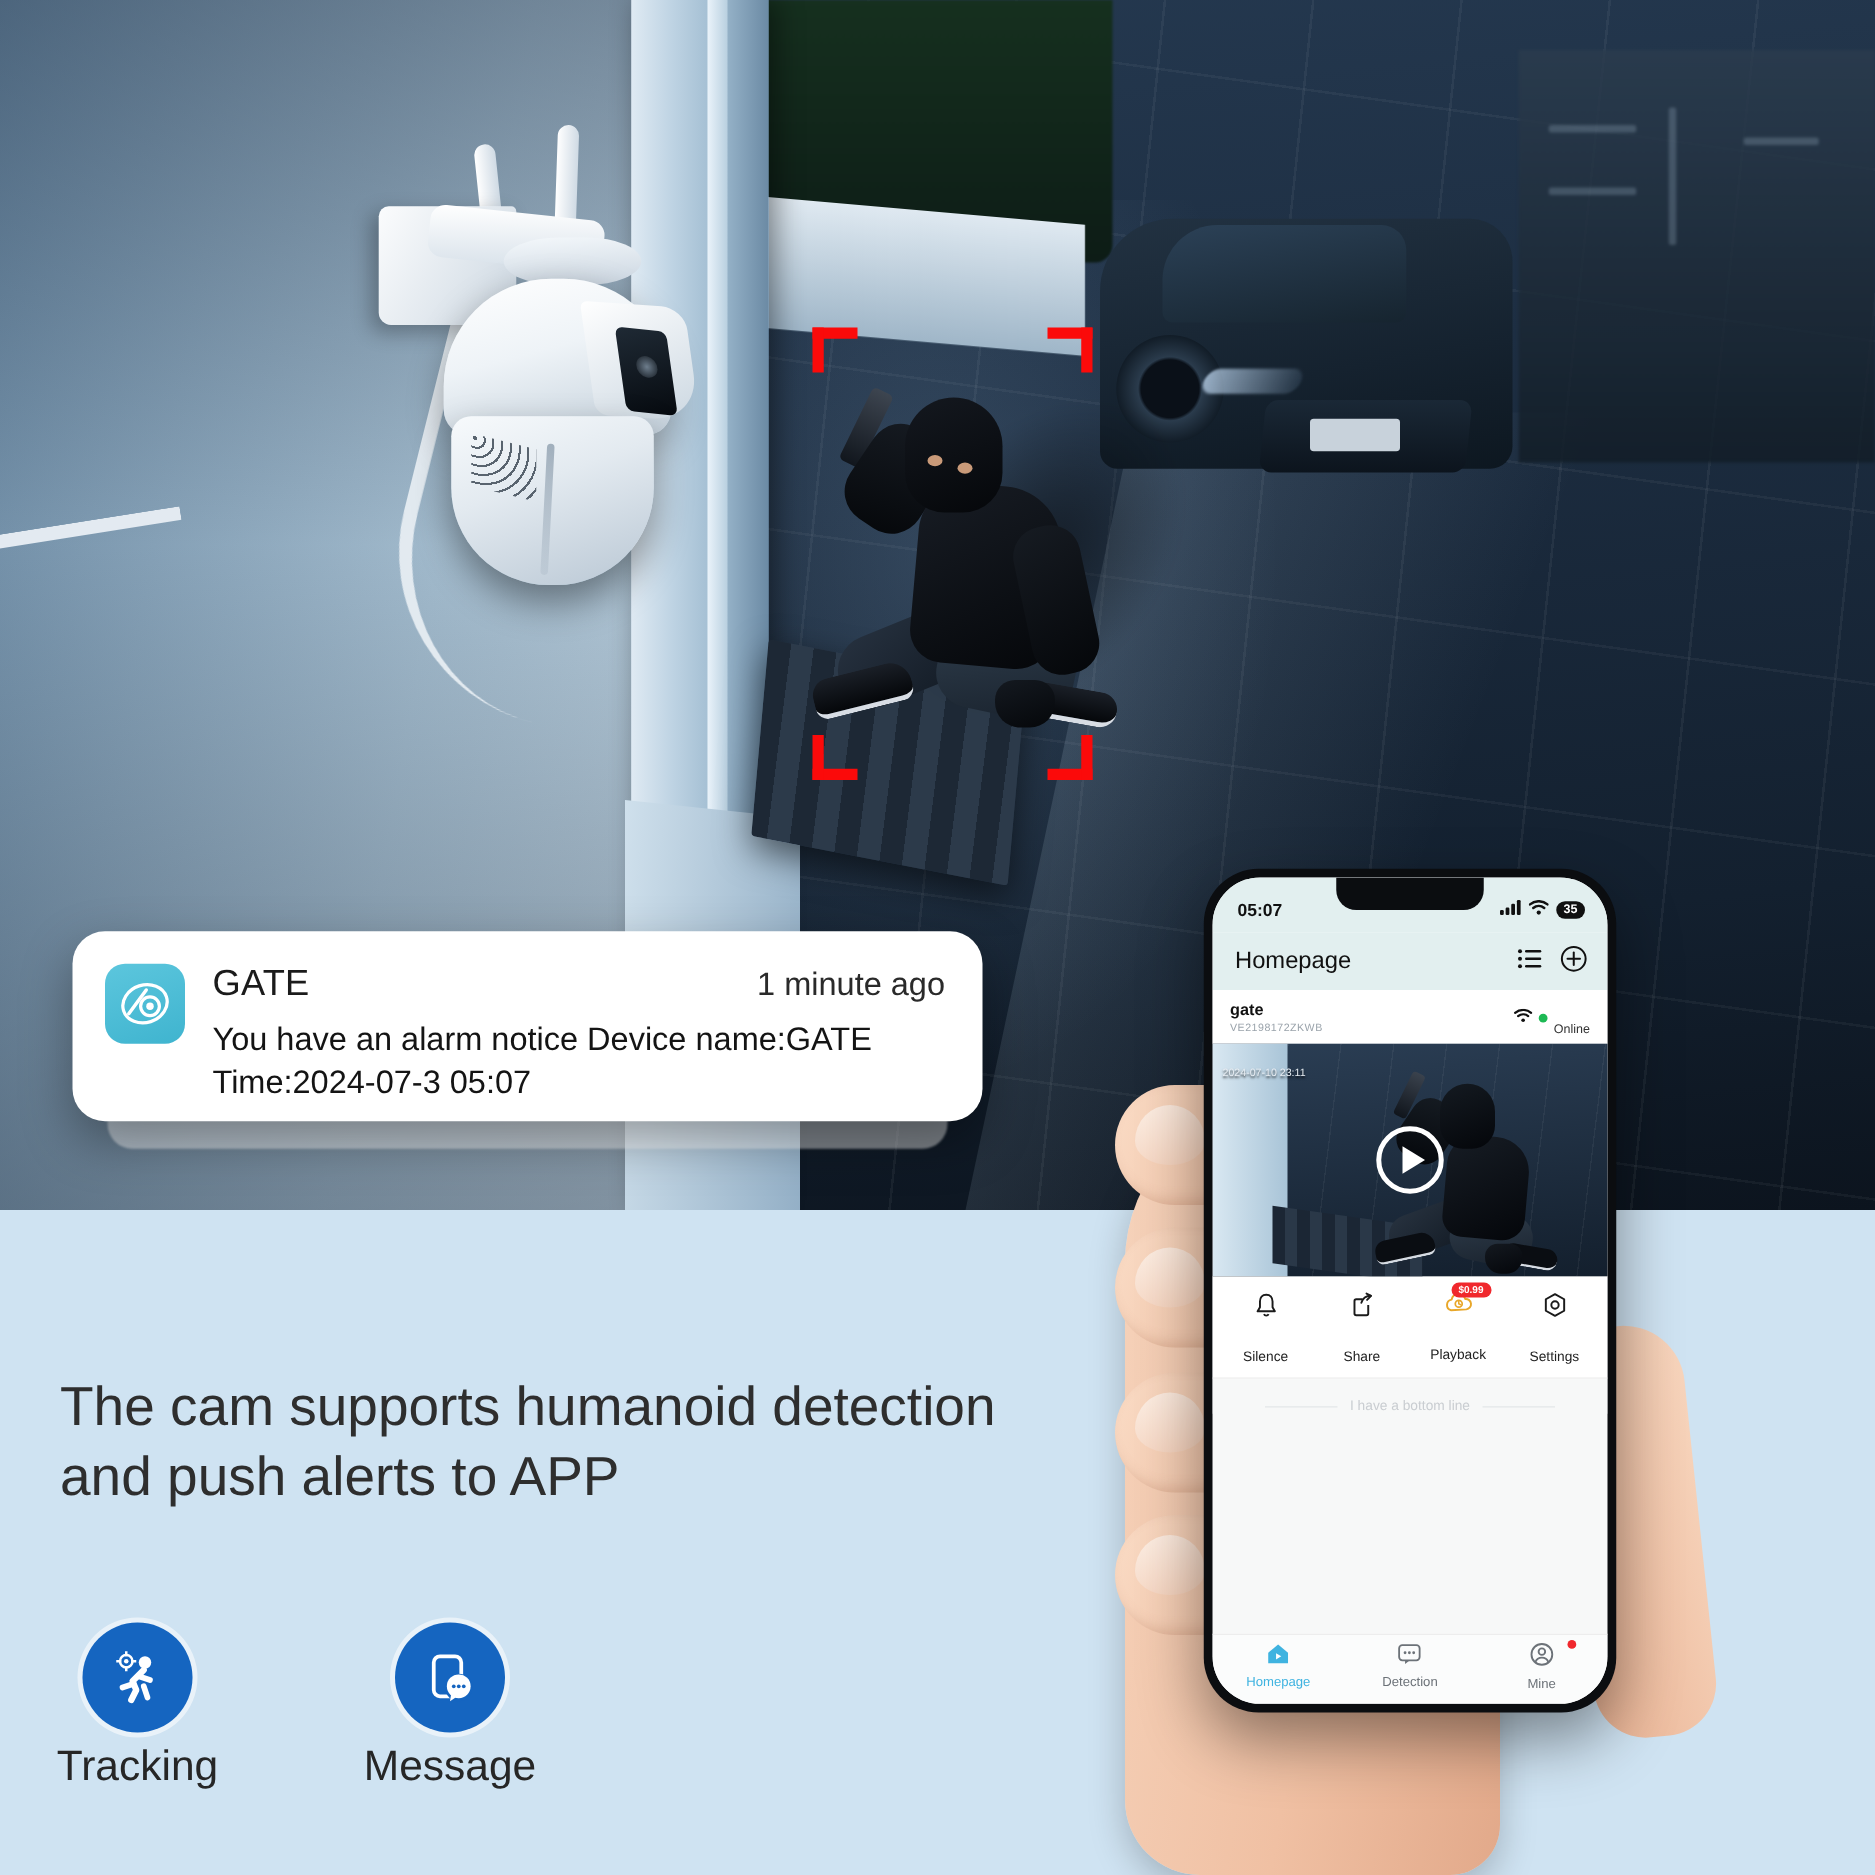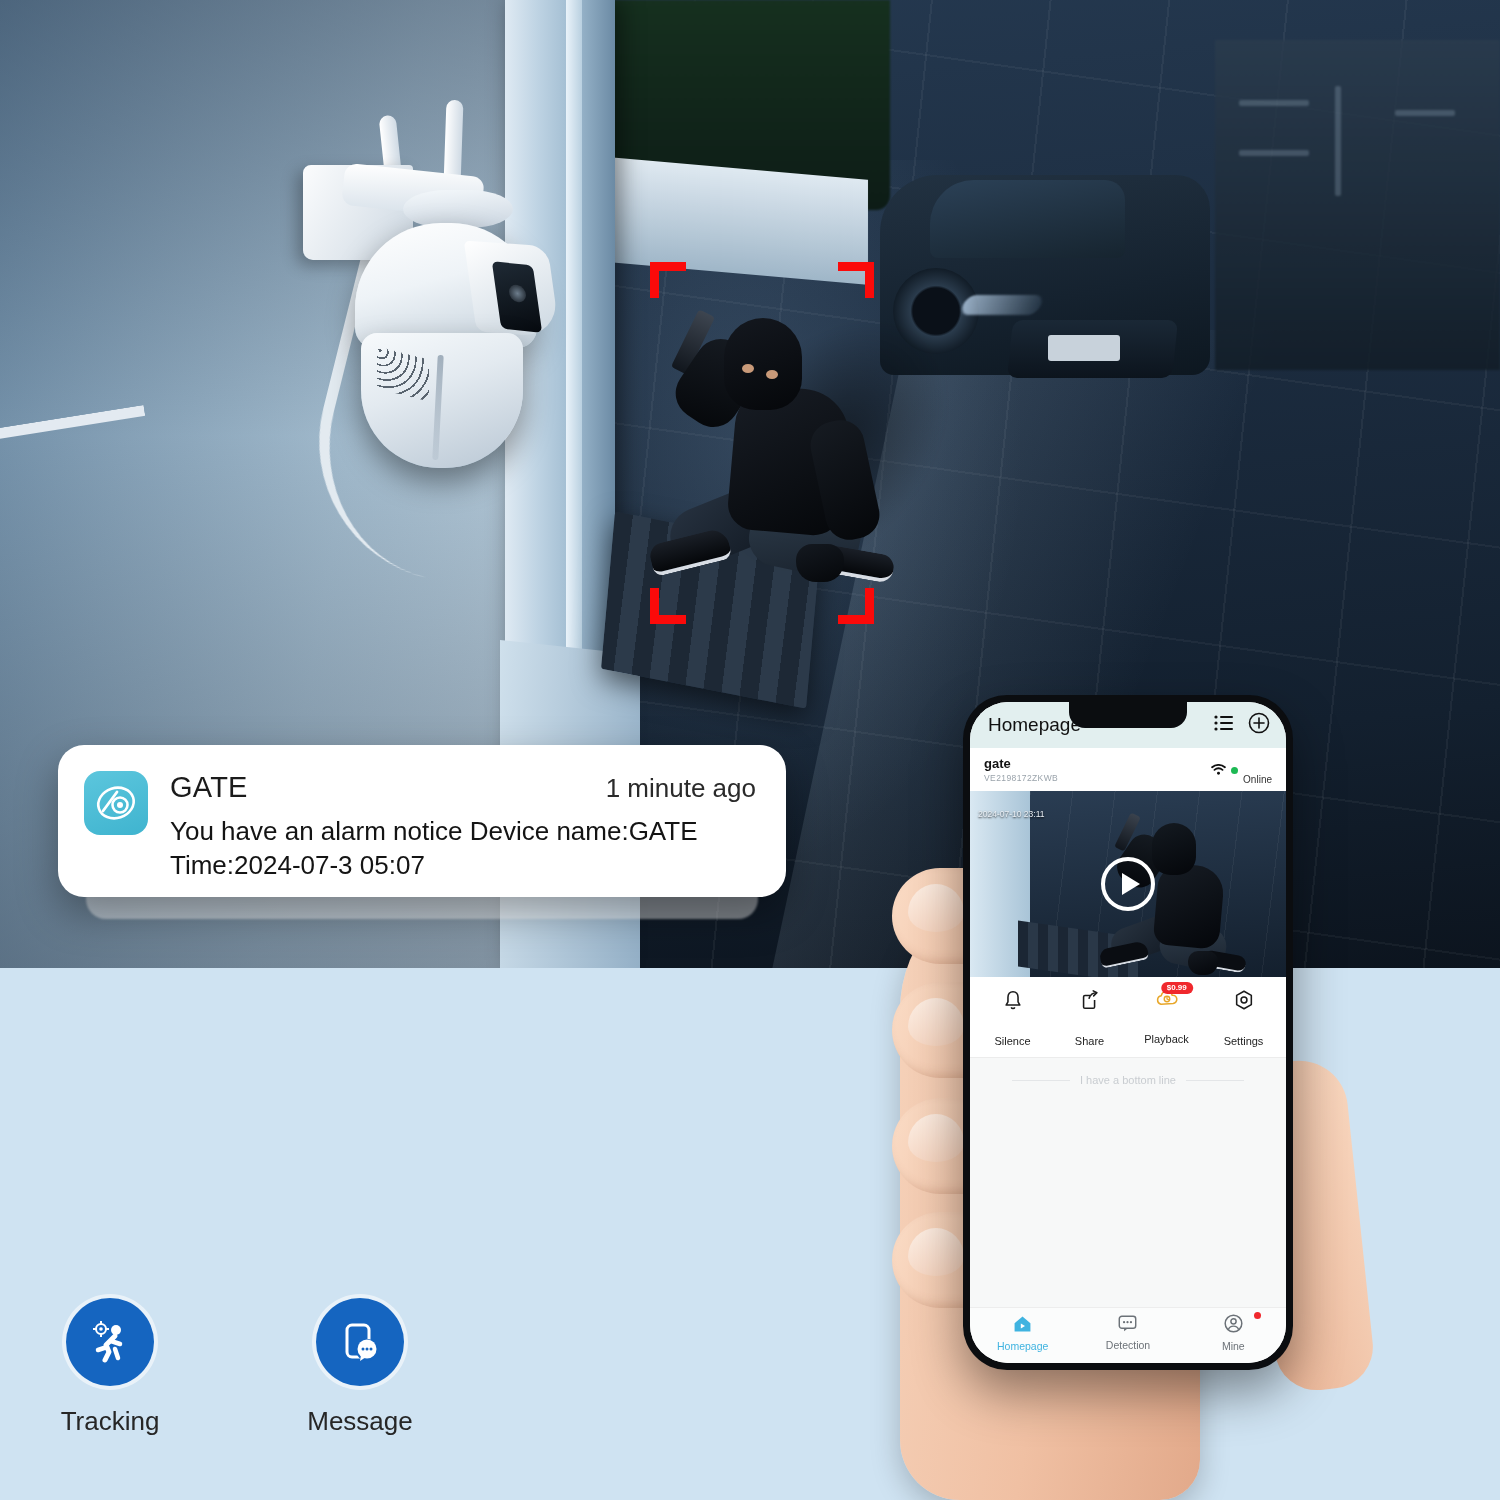--- a/index.html
+++ b/index.html
@@ -318,21 +318,21 @@
   }
 
   
   .features { position:absolute; left:40px; top:1298px; display:flex; gap:110px; }
   .feature { width:140px; text-align:center; }
   .feature-circle {
     width:88px; height:88px; border-radius:50%; margin:0 auto;
     background:#1565c0; display:flex; align-items:center; justify-content:center;
     box-shadow: 0 0 0 4px rgba(255,255,255,.55);
   }
-  .feature-label { margin-top:20px; font-size:26px; color:#262626; }
+  .feature-label { margin-top:8px; font-size:34px; color:#262626; }
 
   
   .hand {
     position:absolute; left:880px; top:760px; width:480px; height:740px; z-index:7;
   }
   .palm {
     position:absolute; left:20px; top:120px; width:300px; height:620px;
     background: linear-gradient(100deg,#f6d3bb,#f0c0a3 55%,#e2a98a);
     border-radius: 130px 60px 40px 60px;
     box-shadow: 0 10px 30px rgba(0,0,0,.22);
@@ -582,20 +582,21 @@
         <span class="notif-app">GATE</span>
         <span class="notif-time">1 minute ago</span>
       </div>
       <div class="notif-msg">You have an alarm notice Device name:GATE Time:2024-07-3 05:07</div>
     </div>
   </div>
 
   <div class="lower"></div>
 
 
+  <div class="subtitle">The cam supports humanoid detection and push alerts to APP</div>
 
   <div class="features">
     <div class="feature">
       <div class="feature-circle">
         <svg width="50" height="50" viewBox="0 0 50 50">
           <circle cx="16" cy="12" r="5" fill="none" stroke="#fff" stroke-width="2"></circle>
           <line x1="16" y1="4" x2="16" y2="8" stroke="#fff" stroke-width="2"></line>
           <line x1="16" y1="16" x2="16" y2="20" stroke="#fff" stroke-width="2"></line>
           <line x1="8" y1="12" x2="12" y2="12" stroke="#fff" stroke-width="2"></line>
           <line x1="20" y1="12" x2="24" y2="12" stroke="#fff" stroke-width="2"></line>
@@ -639,20 +640,41 @@
     <div class="finger" style="top:452px;">
         <div class="nail"></div>
       </div>
     <div class="thumb"></div>
   </div>
 
   <div class="phone">
     <div class="screen">
       <div class="notch"></div>
 
+      <div class="statusbar">
+        <span class="st-time">05:07</span>
+        <span class="st-right">
+          <span>
+            <svg width="17" height="12" viewBox="0 0 17 12">
+              <rect x="0" y="8" width="3" height="4" rx="1" fill="#111"></rect>
+              <rect x="4.5" y="6" width="3" height="6" rx="1" fill="#111"></rect>
+              <rect x="9" y="3" width="3" height="9" rx="1" fill="#111"></rect>
+              <rect x="13.5" y="0" width="3" height="12" rx="1" fill="#111"></rect>
+            </svg>
+          </span>
+          <span>
+            <svg width="16" height="12" viewBox="0 0 16 12">
+              <path d="M1 3.5 A11 11 0 0 1 15 3.5" stroke="#111" stroke-width="2" fill="none" stroke-linecap="round"></path>
+              <path d="M3.6 6.4 A7 7 0 0 1 12.4 6.4" stroke="#111" stroke-width="2" fill="none" stroke-linecap="round"></path>
+              <circle cx="8" cy="10" r="1.7" fill="#111"></circle>
+            </svg>
+          </span>
+          <span class="battery">35</span>
+        </span>
+      </div>
 
       <div class="apphead">
         <span class="apptitle">Homepage</span>
         <span class="head-icons">
           <span>
             <svg width="20" height="16" viewBox="0 0 20 16">
               <circle cx="2" cy="2" r="1.6" fill="#111"></circle>
                 <rect x="6" y="1" width="13" height="2" rx="1" fill="#111"></rect>
               <circle cx="2" cy="8" r="1.6" fill="#111"></circle>
                 <rect x="6" y="7" width="13" height="2" rx="1" fill="#111"></rect>

